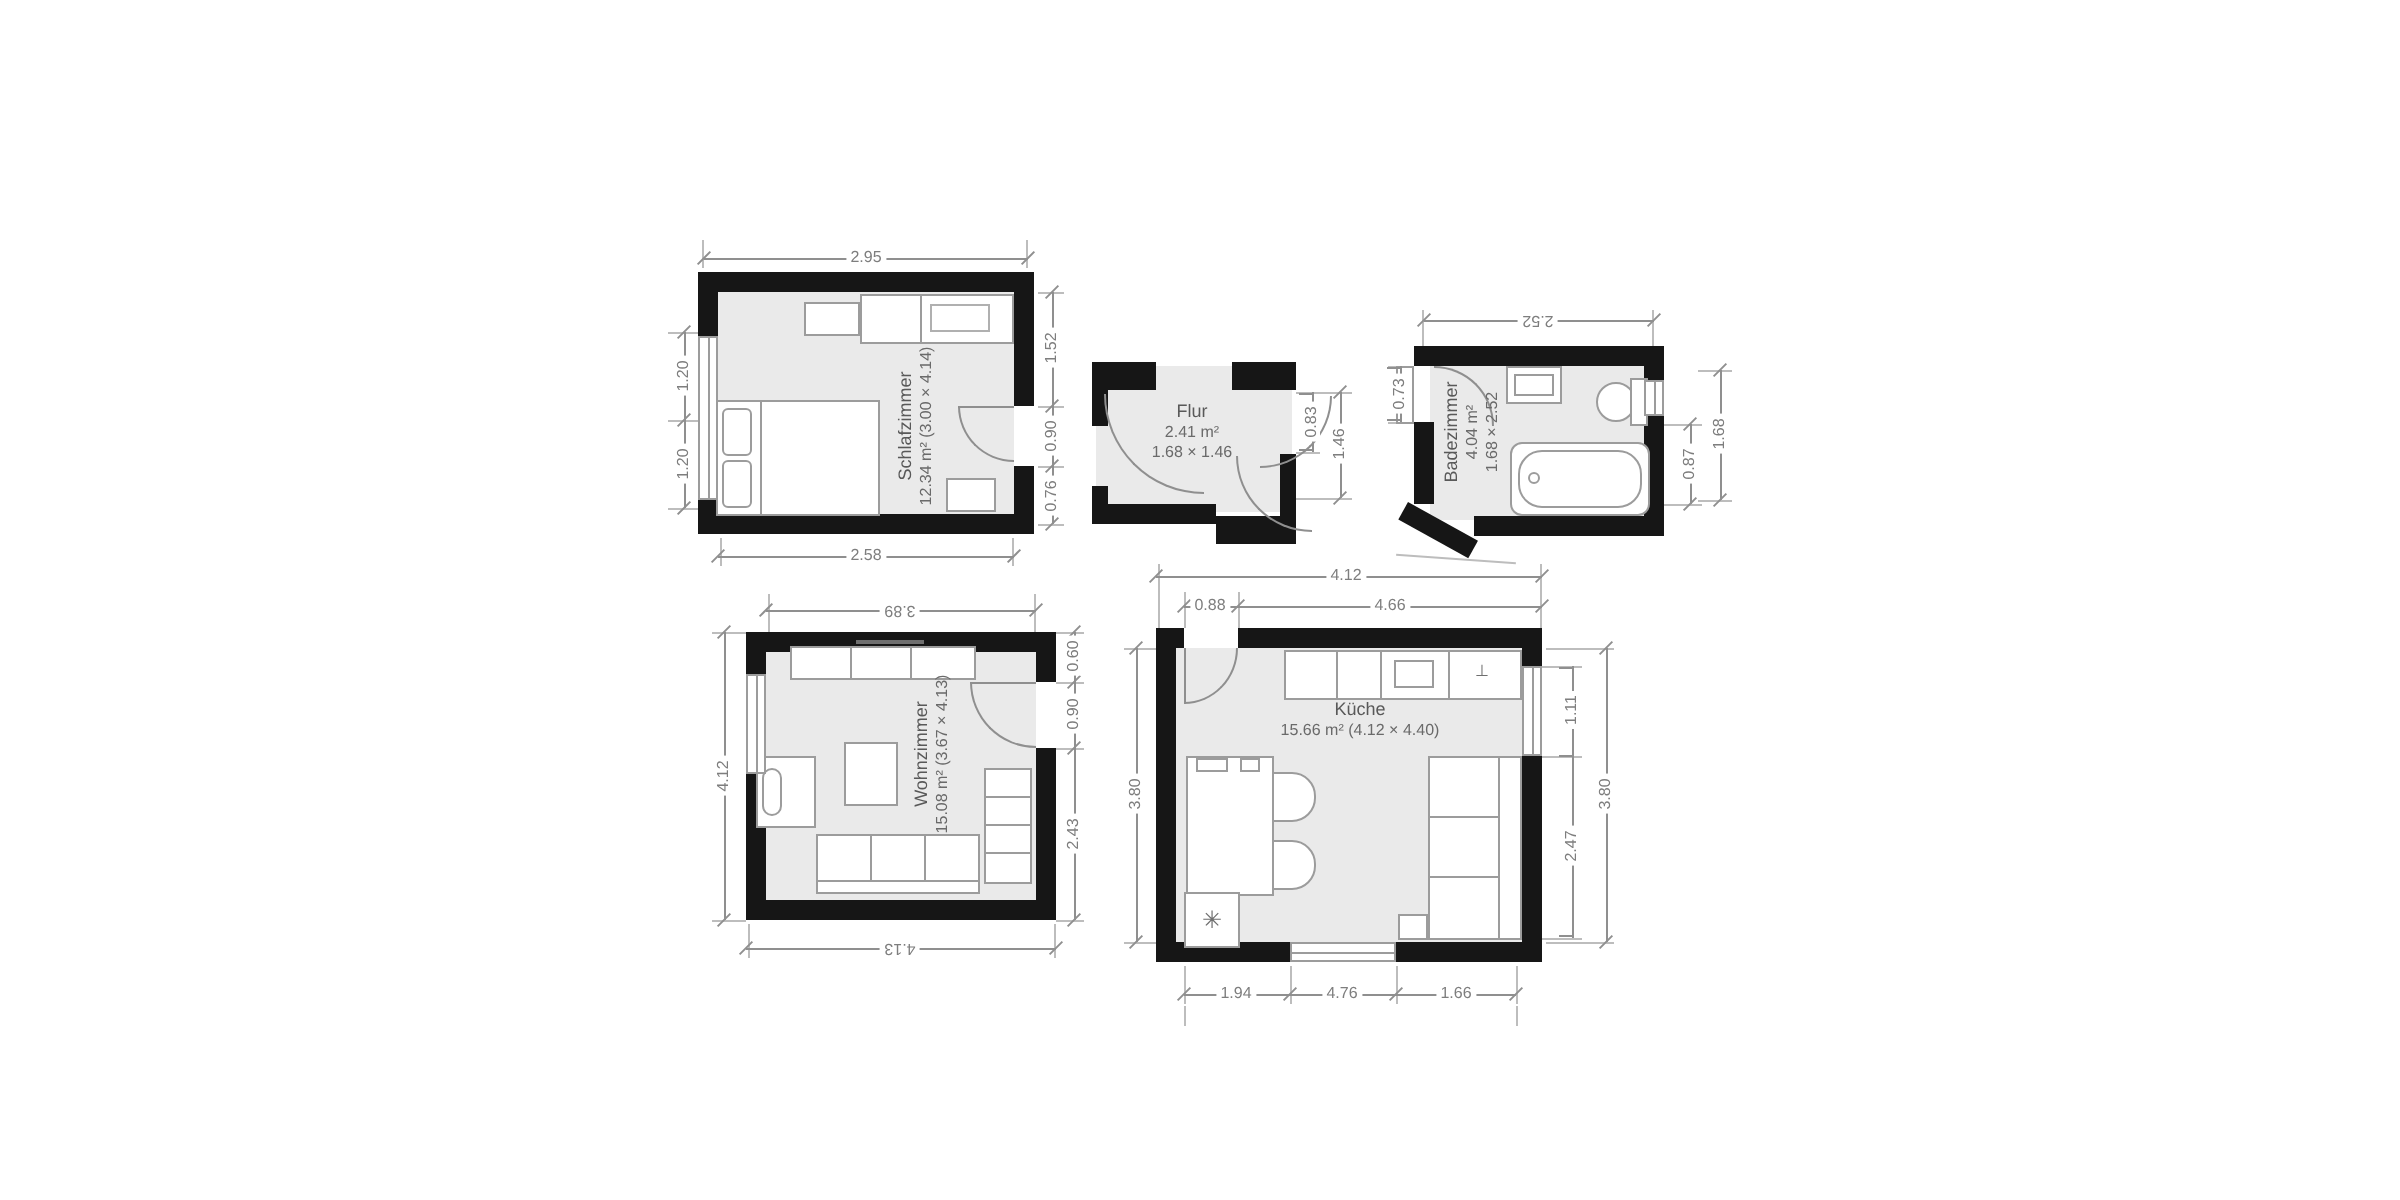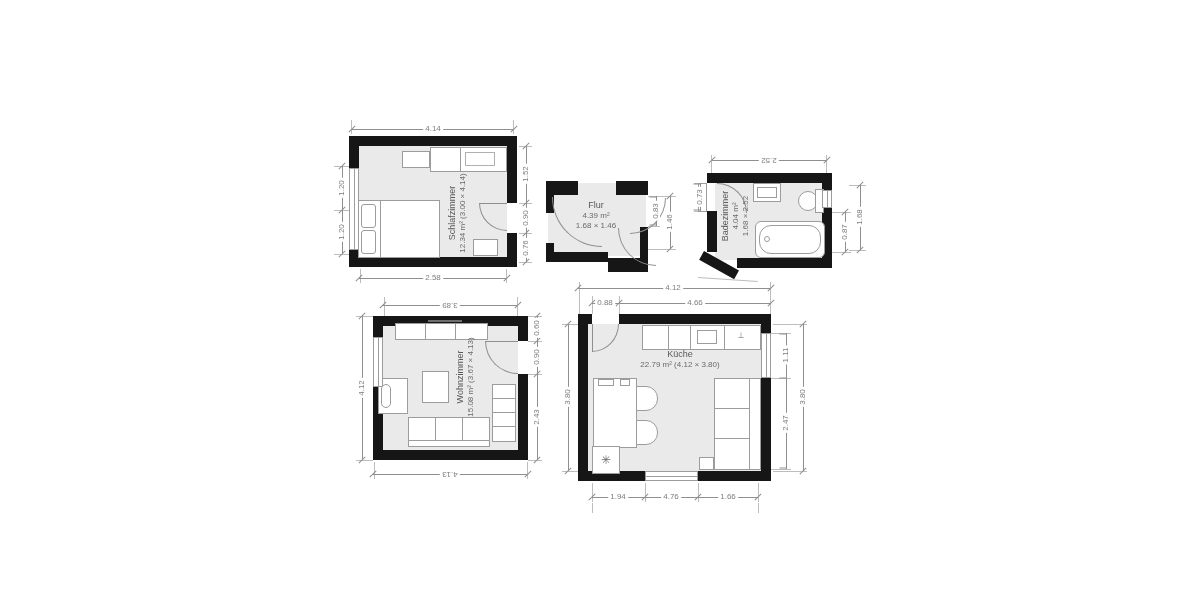--- a/index.html
+++ b/index.html
@@ -62,21 +62,21 @@
   <div class="roomlab r90" style="left:458px;top:213px">
     <div class="nm">Schlafzimmer</div>
     <div class="ar">12.34 m² (3.00 × 4.14)</div>
   </div>
 
   <div class="lv ext" style="left:351px;top:120px;height:14px"></div>
   <div class="lv ext" style="left:513px;top:120px;height:14px"></div>
   <div class="lh" style="left:352px;top:129px;width:162px"></div>
   <i class="tick" style="left:352px;top:129px"></i>
   <i class="tick" style="left:514px;top:129px"></i>
-  <span class="dimlab" style="left:433px;top:129px">4.14</span>
+  <span class="dimlab" style="left:433px;top:129px">2.95</span>
 
   <div class="lv ext" style="left:360px;top:269px;height:14px"></div>
   <div class="lv ext" style="left:506px;top:269px;height:14px"></div>
   <div class="lh" style="left:359px;top:278px;width:148px"></div>
   <i class="tick" style="left:359px;top:278px"></i>
   <i class="tick" style="left:507px;top:278px"></i>
   <span class="dimlab" style="left:433px;top:278px">2.58</span>
 
   <div class="lh ext" style="left:334px;top:166px;width:25px"></div>
   <div class="lh ext" style="left:334px;top:210px;width:25px"></div>
@@ -108,21 +108,21 @@
   <div class="wall" style="left:546px;top:243px;width:8px;height:19px"></div>
   <div class="wall" style="left:640px;top:227px;width:8px;height:35px"></div>
   <div class="wall" style="left:546px;top:252px;width:62px;height:10px"></div>
   <div class="wall" style="left:608px;top:258px;width:40px;height:14px"></div>
   <div class="arc abl" style="left:552px;top:197px;width:50px;height:50px"></div>
   <div class="arc abr" style="left:630px;top:198px;width:36px;height:36px"></div>
   <div class="arc abl" style="left:618px;top:228px;width:38px;height:38px"></div>
 
   <div class="roomlab" style="left:596px;top:216px">
     <div class="nm">Flur</div>
-    <div class="ar">4.39 m²</div>
+    <div class="ar">2.41 m²</div>
     <div class="ar">1.68 × 1.46</div>
   </div>
 
   <div class="lh ext" style="left:648px;top:196px;width:28px"></div>
   <div class="lh ext" style="left:648px;top:226px;width:12px"></div>
   <div class="lh ext" style="left:648px;top:249px;width:28px"></div>
   <div class="lv" style="left:656px;top:196px;height:30px"></div>
   <i class="hook" style="left:653px;top:197px"></i>
   <i class="hook" style="left:653px;top:225px"></i>
   <span class="dimlab r90" style="left:656px;top:211px">0.83</span>
@@ -286,21 +286,21 @@
   <div class="furn" style="left:714px;top:378px;width:47px;height:92px"></div>
   <div class="lv fl" style="left:749px;top:379px;height:90px"></div>
   <div class="lh fl" style="left:715px;top:408px;width:34px"></div>
   <div class="lh fl" style="left:715px;top:438px;width:34px"></div>
   <div class="furn" style="left:699px;top:457px;width:15px;height:13px"></div>
   <div class="furn" style="left:592px;top:446px;width:28px;height:28px"></div>
   <span class="glyph" style="left:606px;top:460px;font-size:12px">✳</span>
 
   <div class="roomlab" style="left:680px;top:360px">
     <div class="nm">Küche</div>
-    <div class="ar">22.79 m² (4.12 × 3.80)</div>
+    <div class="ar">15.66 m² (4.12 × 4.40)</div>
   </div>
 
   <div class="lv ext" style="left:579px;top:282px;height:32px"></div>
   <div class="lv ext" style="left:770px;top:282px;height:32px"></div>
   <div class="lh" style="left:578px;top:288px;width:193px"></div>
   <i class="tick" style="left:578px;top:288px"></i>
   <i class="tick" style="left:771px;top:288px"></i>
   <span class="dimlab" style="left:673px;top:288px">4.12</span>
 
   <div class="lv ext" style="left:592px;top:296px;height:18px"></div>

